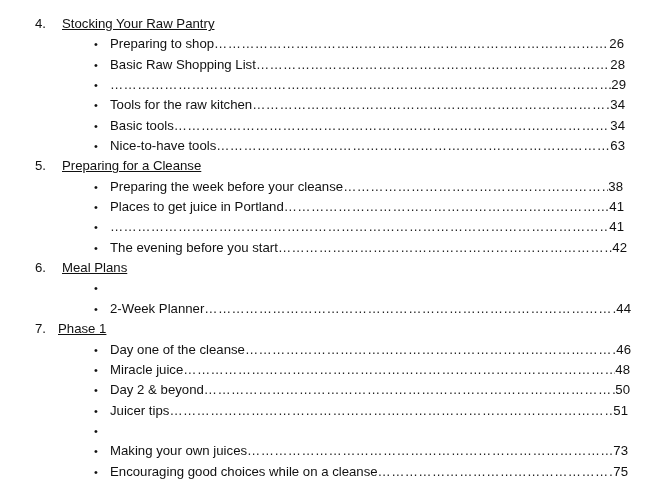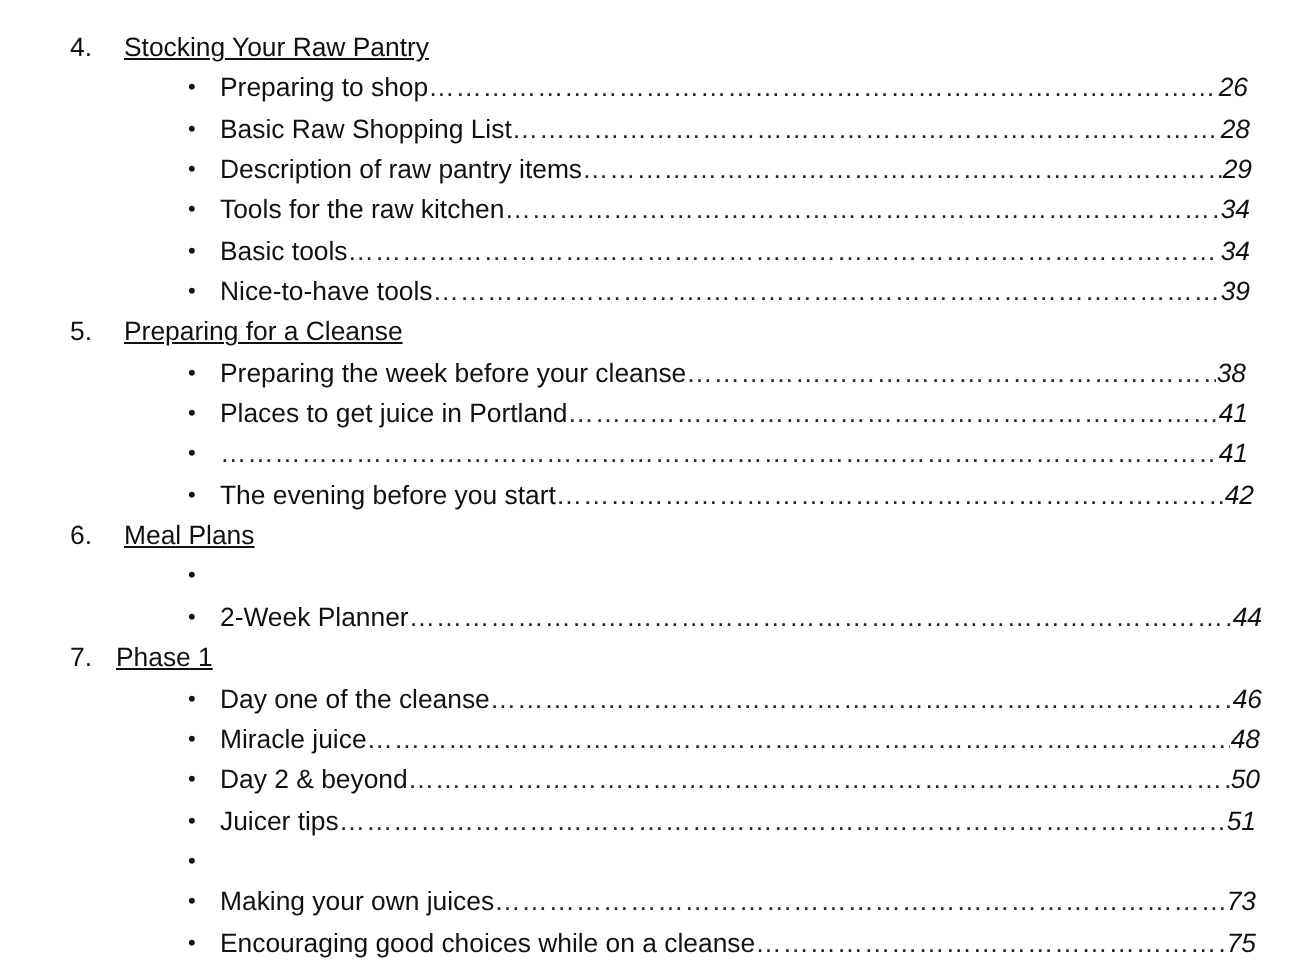--- a/index.html
+++ b/index.html
@@ -8,21 +8,21 @@
   .toc { position:absolute; left:0; top:14px; width:646px; }
   .row { position:relative; height:20.35px; line-height:20.35px; white-space:nowrap; }
   .num { position:absolute; left:35px; }
   .htitle { position:absolute; left:62px;text-decoration:underline; }
   .h7 .htitle { left:58px; }
   .bullet { position:absolute; left:94px; font-size:11px; }
   .item { position:absolute; left:110px; right:0; display:flex; }
   .item .label { flex:0 0 auto; }
   .item .leader { flex:1 1 auto; overflow:hidden; letter-spacing:0.4px; color:#222; }
   .item .leader::before { content:"…………………………………………………………………………………………………………………………………………………"; }
-  .item .page { flex:0 0 auto;font-style:italic; }
+  .item .page { flex:0 0 auto; }
 </style>
 </head>
 <body>
 
 <div class="toc" id="toc">
     <div class="row heading h4">
       <span class="num">4.</span>
       <span class="htitle">Stocking Your Raw Pantry</span>
     </div>
     <div class="row">
@@ -37,21 +37,20 @@
       <span class="bullet">•</span>
       <span class="item" style="right:21px">
         <span class="label">Basic Raw Shopping List</span>
         <span class="leader"></span>
         <span class="page">28</span>
       </span>
     </div>
     <div class="row">
       <span class="bullet">•</span>
       <span class="item" style="right:20px">
-        <span class="label">Description of raw pantry items</span>
         <span class="leader"></span>
         <span class="page">29</span>
       </span>
     </div>
     <div class="row">
       <span class="bullet">•</span>
       <span class="item" style="right:21px">
         <span class="label">Tools for the raw kitchen</span>
         <span class="leader"></span>
         <span class="page">34</span>
@@ -63,21 +62,21 @@
         <span class="label">Basic tools</span>
         <span class="leader"></span>
         <span class="page">34</span>
       </span>
     </div>
     <div class="row">
       <span class="bullet">•</span>
       <span class="item" style="right:21px">
         <span class="label">Nice-to-have tools</span>
         <span class="leader"></span>
-        <span class="page">39</span>
+        <span class="page">63</span>
       </span>
     </div>
     <div class="row heading h5">
       <span class="num">5.</span>
       <span class="htitle">Preparing for a Cleanse</span>
     </div>
     <div class="row">
       <span class="bullet">•</span>
       <span class="item" style="right:23px">
         <span class="label">Preparing the week before your cleanse</span>

